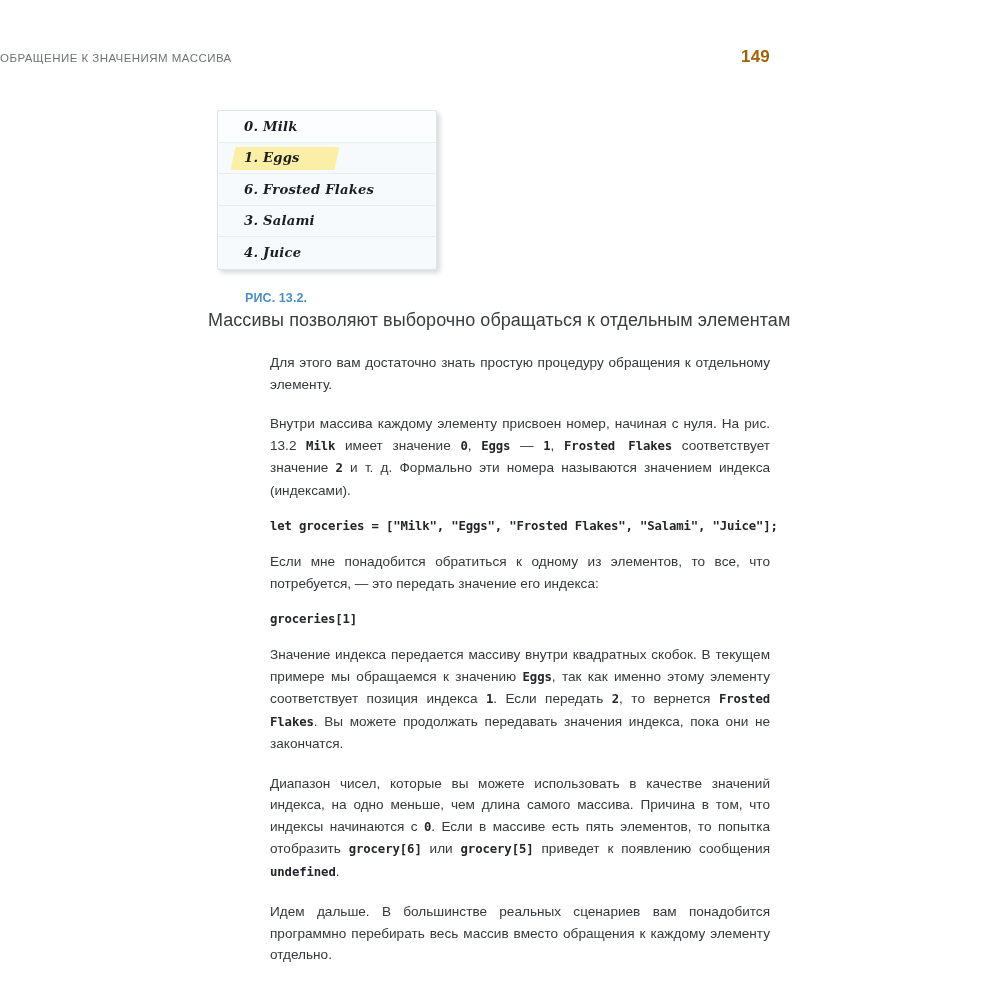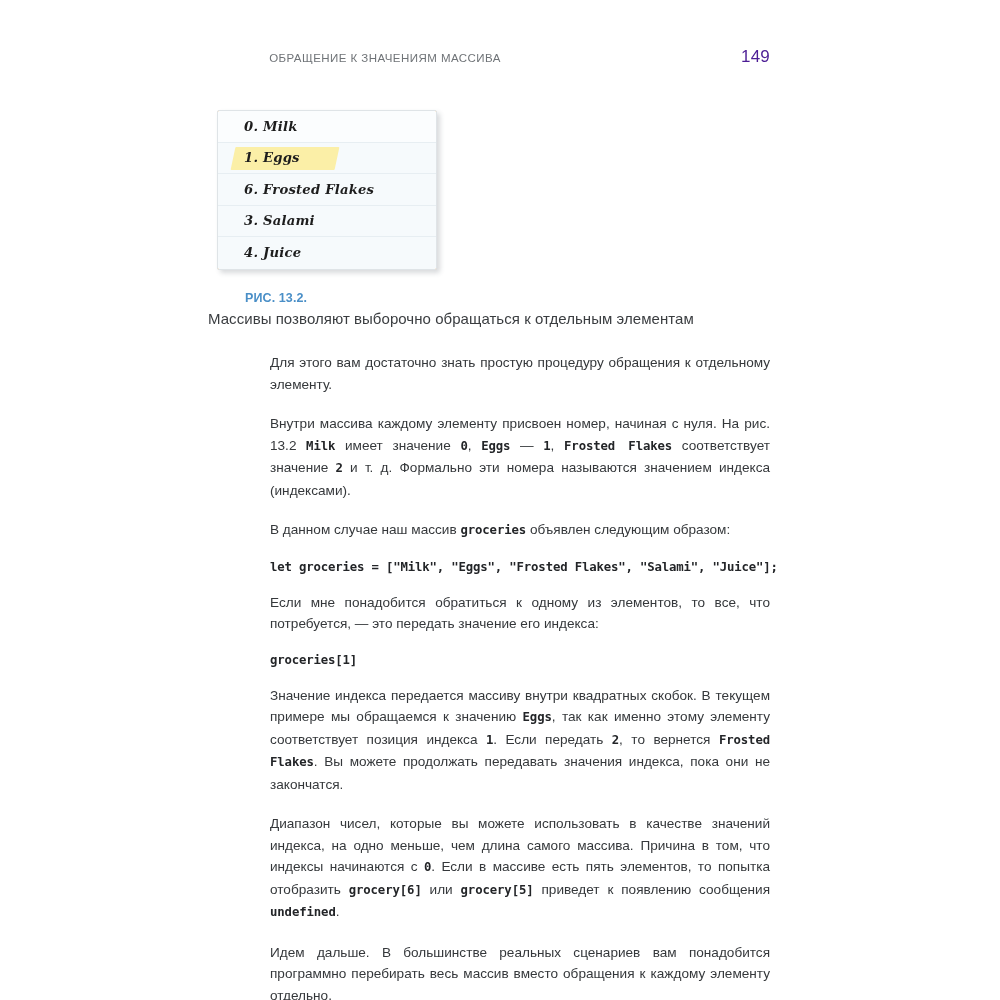--- a/index.html
+++ b/index.html
@@ -22,40 +22,40 @@
     background: #ffffff;
   }
 
   
   .running-head {
     position: absolute;
     top: 52px;
     left: 0;
     right: 230px;
     display: flex;
-    justify-content: center;
+    justify-content: flex-start;
     align-items: baseline;
     gap: 40px;
   }
   .running-head-title {
     font-family: "Liberation Sans", sans-serif;
     font-size: 11.5px;
     letter-spacing: 0.45px;
     color: #6f7377;
     text-transform: uppercase;
     white-space: nowrap;
   }
   .page-number {
     position: absolute;
     top: 47px;
     right: 230px;
     font-family: "Liberation Sans", sans-serif;
     font-size: 17px;
-    font-weight: normal;
-    color: #4c1d95;
+    font-weight: bold;
+    color: #a16207;
     letter-spacing: 0.2px;
   }
 
   
   .figure-wrap {
     position: absolute;
     left: 217px;
     top: 110px;
     width: 220px;
   }
@@ -114,21 +114,21 @@
     font-family: "Liberation Sans", sans-serif;
     font-size: 12.5px;
     font-weight: bold;
     color: #4a8fc7;
     letter-spacing: 0.1px;
     margin-bottom: 5px;
     padding-left: 37px;
   }
   .caption-text {
     font-family: "Liberation Sans", sans-serif;
-    font-size: 15px;
+    font-size: 18px;
     color: #3a3d40;
     letter-spacing: 0.05px;
   }
 
   
   .body-col {
     position: absolute;
     left: 270px;
     top: 352px;
     width: 500px;
@@ -196,21 +196,20 @@
 
   <div class="caption">
     <div class="caption-label">РИС. 13.2.</div>
     <div class="caption-text">Массивы позволяют выборочно обращаться к отдельным элементам</div>
   </div>
 
   <div class="body-col">
     <div id="body-before">
         <p class="para">Для этого вам достаточно знать простую процедуру обращения к отдельному элементу.</p>
         <p class="para">Внутри массива каждому элементу присвоен номер, начиная с нуля. На рис. 13.2 <code>Milk</code> имеет значение <code>0</code>, <code>Eggs</code> — <code>1</code>, <code>Frosted Flakes</code> соответствует значение <code>2</code> и т. д. Формально эти номера называются значением индекса (индексами).</p>
-        <p class="para">В данном случае наш массив <code>groceries</code> объявлен следующим образом:</p>
       </div>
 
     <div class="code-line">let groceries = ["Milk", "Eggs", "Frosted Flakes", "Salami", "Juice"];</div>
 
     <p class="para">Если мне понадобится обратиться к одному из элементов, то все, что потребуется, — это передать значение его индекса:</p>
 
     <div class="code-line">groceries[1]</div>
 
     <div id="body-after">
         <p class="para">Значение индекса передается массиву внутри квадратных скобок. В текущем примере мы обращаемся к значению <code>Eggs</code>, так как именно этому элементу соответствует позиция индекса <code>1</code>. Если передать <code>2</code>, то вернется <code>Frosted Flakes</code>. Вы можете продолжать передавать значения индекса, пока они не закончатся.</p>

